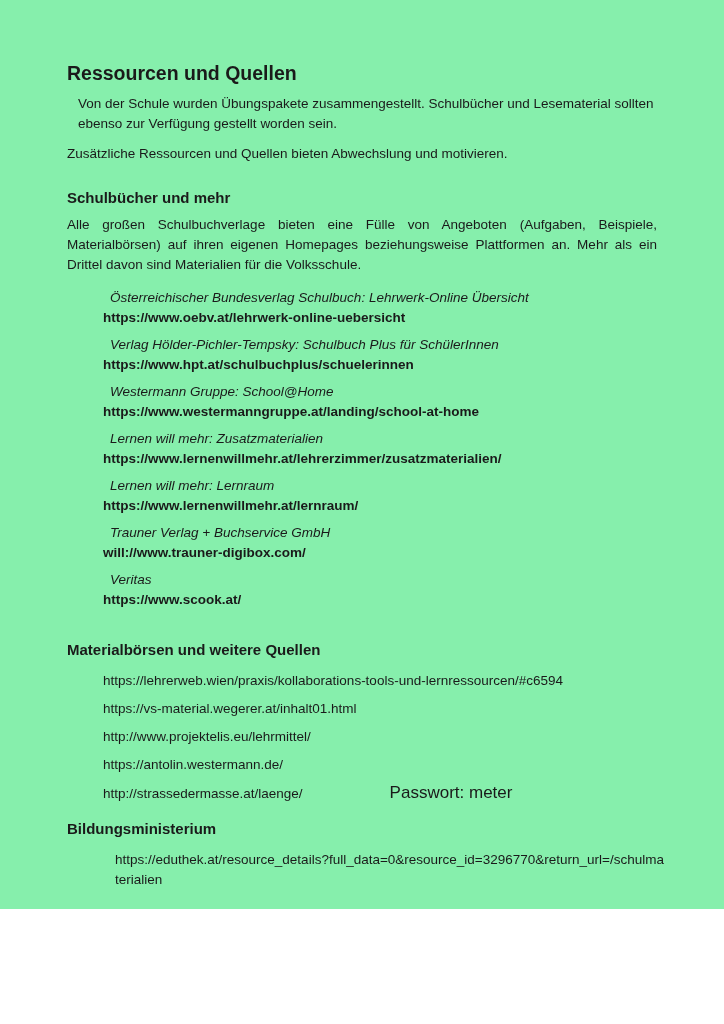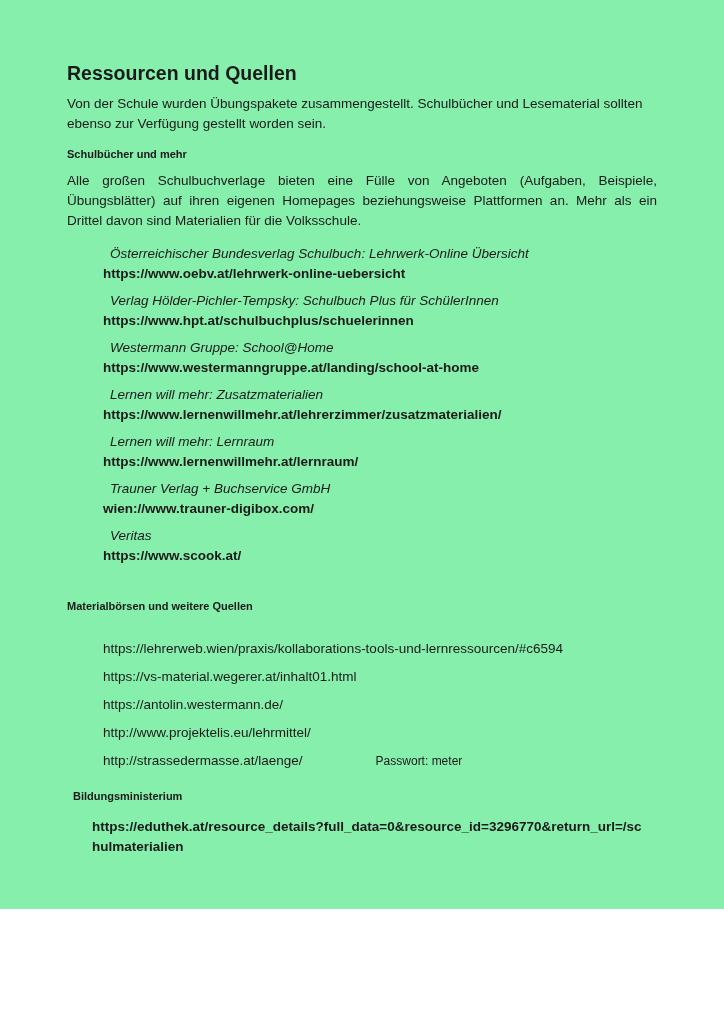--- a/index.html
+++ b/index.html
@@ -19,77 +19,76 @@
     line-height: 20px;
     color: #1a1a1a;
     overflow: hidden;
   }
   .doc-title {
     font-size: 19.5px;
     line-height: 23px;
     font-weight: bold;
     margin: 0 0 9px 0;
   }
-  .intro-p1 { margin: 0 0 10px 0; }
+  .intro-p1 { margin: 0 0 10px 11px; }
   .intro-p2 { margin: 0 0 24px 0; }
   .section-heading {
-    font-size: 11px;
+    font-size: 15px;
     line-height: 20px;
     font-weight: bold;
     margin: 0 0 7px 0;
   }
   .body-par {
     text-align: justify;
     margin: 0 0 13px 0;
   }
   .resource-list {
     margin: 0 0 30px 36px;
     padding: 0;
   }
   .resource-item { margin: 0 0 7px 0; }
   .resource-title {
     display: block;
     font-style: italic;
     margin-left: 7px;
   }
   .resource-url { display: block; font-weight: bold; }
-  .heading-material { margin-bottom: 23px; }
+  .heading-material { margin-bottom: 11px; }
   .link-list {
     margin: 0 0 0 36px;
     padding: 0;
   }
   .link-item { margin: 0 0 8px 0; }
   .password-note {
-    font-size: 12px;
-    margin-left: 38px;
+    font-size: 17px;
+    margin-left: 52px;
     padding-left: 35px;
   }
   .heading-bildung {
     margin-top: 15px;
     margin-bottom: 11px;
-    margin-left: 6px;
   }
   .wrap-url {
-    margin: 0 0 0 25px;
+    margin: 0 0 0 48px;
     width: 552px;
     word-break: break-all;
-    font-weight: bold;
   }
 </style>
 </head>
 <body>
 
 <div class="page">
 
   <h1 class="doc-title">Ressourcen und Quellen</h1>
 
   <p class="intro-p1">Von der Schule wurden Übungspakete zusammengestellt. Schulbücher und Lesematerial sollten ebenso zur Verfügung gestellt worden sein.</p>
+  <p class="intro-p2">Zusätzliche Ressourcen und Quellen bieten Abwechslung und motivieren.</p>
 
   <h2 class="section-heading">Schulbücher und mehr</h2>
-  <p class="body-par">Alle großen Schulbuchverlage bieten eine Fülle von Angeboten (Aufgaben, Beispiele, Übungsblätter) auf ihren eigenen Homepages beziehungsweise Plattformen an. Mehr als ein Drittel davon sind Materialien für die Volksschule.</p>
+  <p class="body-par">Alle großen Schulbuchverlage bieten eine Fülle von Angeboten (Aufgaben, Beispiele, Materialbörsen) auf ihren eigenen Homepages beziehungsweise Plattformen an. Mehr als ein Drittel davon sind Materialien für die Volksschule.</p>
 
   <div class="resource-list">
     <div class="resource-item">
       <span class="resource-title">Österreichischer Bundesverlag Schulbuch: Lehrwerk-Online Übersicht</span>
       <span class="resource-url">https://www.oebv.at/lehrwerk-online-uebersicht</span>
     </div>
     <div class="resource-item">
       <span class="resource-title">Verlag Hölder-Pichler-Tempsky: Schulbuch Plus für SchülerInnen</span>
       <span class="resource-url">https://www.hpt.at/schulbuchplus/schuelerinnen</span>
     </div>
@@ -100,42 +99,42 @@
     <div class="resource-item">
       <span class="resource-title">Lernen will mehr: Zusatzmaterialien</span>
       <span class="resource-url">https://www.lernenwillmehr.at/lehrerzimmer/zusatzmaterialien/</span>
     </div>
     <div class="resource-item">
       <span class="resource-title">Lernen will mehr: Lernraum</span>
       <span class="resource-url">https://www.lernenwillmehr.at/lernraum/</span>
     </div>
     <div class="resource-item">
       <span class="resource-title">Trauner Verlag + Buchservice GmbH</span>
-      <span class="resource-url">wien://www.trauner-digibox.com/</span>
+      <span class="resource-url">will://www.trauner-digibox.com/</span>
     </div>
     <div class="resource-item">
       <span class="resource-title">Veritas</span>
       <span class="resource-url">https://www.scook.at/</span>
     </div>
   </div>
 
   <h2 class="section-heading heading-material">Materialbörsen und weitere Quellen</h2>
 
   <div class="link-list">
     <div class="link-item">
       <span>https://lehrerweb.wien/praxis/kollaborations-tools-und-lernressourcen/#c6594</span>
     </div>
     <div class="link-item">
       <span>https://vs-material.wegerer.at/inhalt01.html</span>
     </div>
     <div class="link-item">
-      <span>https://antolin.westermann.de/</span>
+      <span>http://www.projektelis.eu/lehrmittel/</span>
     </div>
     <div class="link-item">
-      <span>http://www.projektelis.eu/lehrmittel/</span>
+      <span>https://antolin.westermann.de/</span>
     </div>
     <div class="link-item">
       <span>http://strassedermasse.at/laenge/</span><span class="password-note">Passwort: meter</span>
     </div>
   </div>
 
   <h2 class="section-heading heading-bildung">Bildungsministerium</h2>
 
   <p class="wrap-url">https://eduthek.at/resource_details?full_data=0&amp;resource_id=3296770&amp;return_url=/schulmaterialien</p>
 

